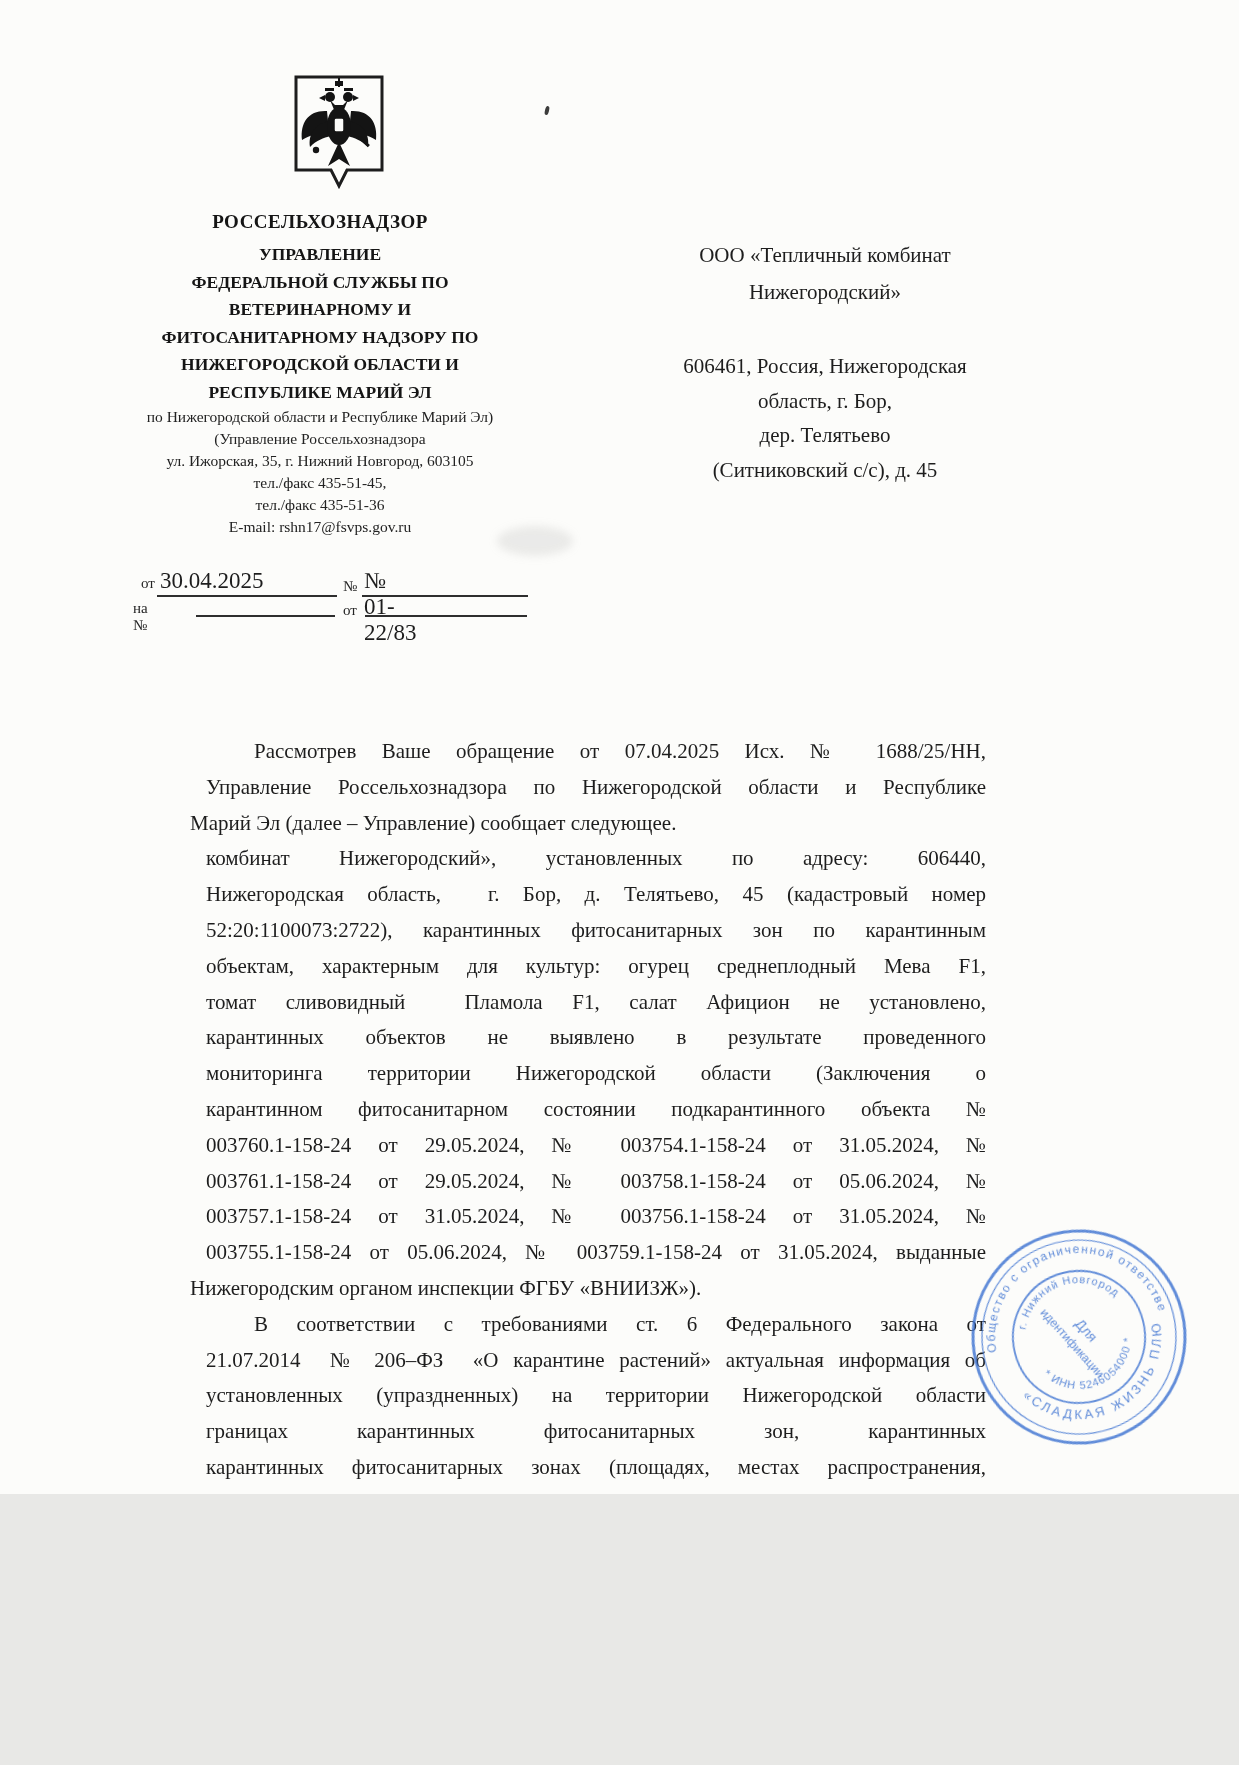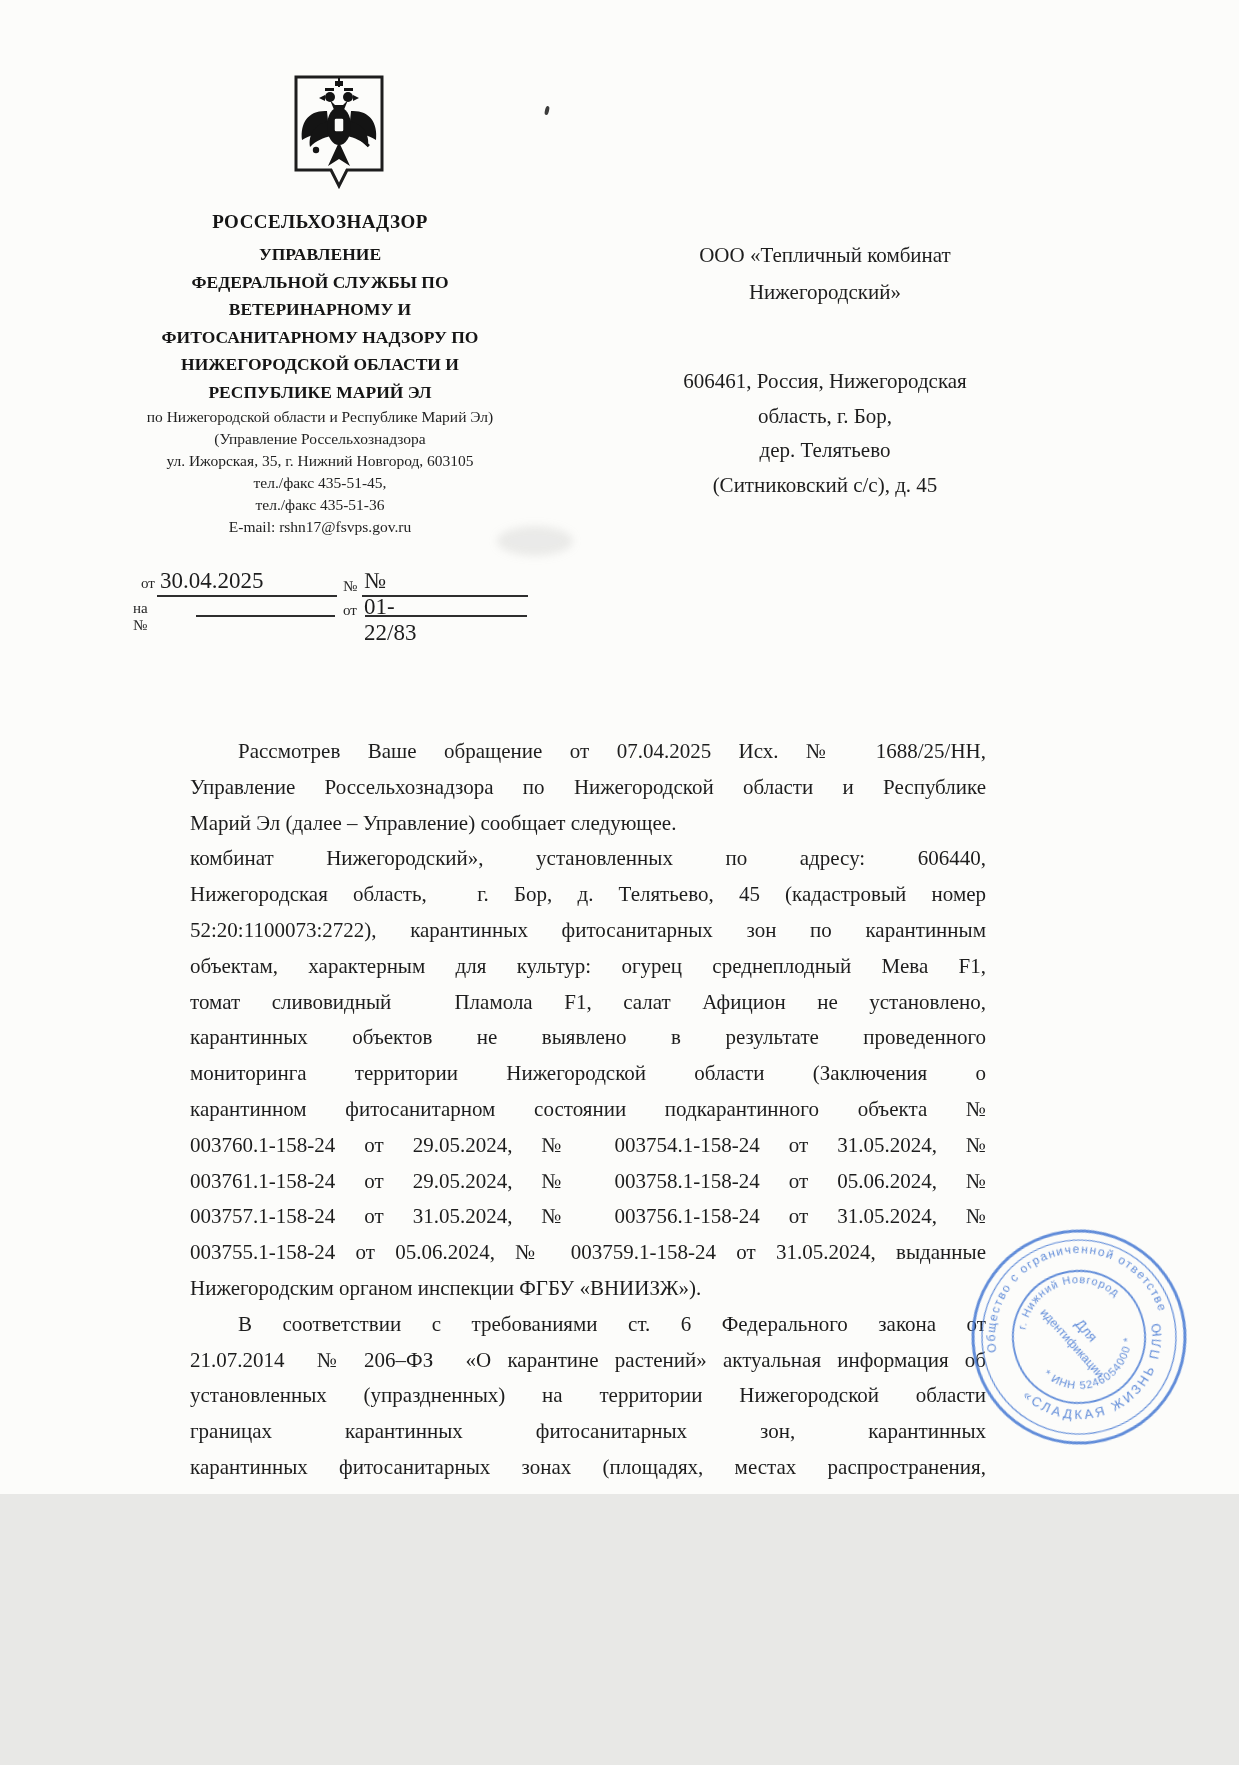--- a/index.html
+++ b/index.html
@@ -16,25 +16,25 @@
   
   .emblem{position:absolute;left:289px;top:74px;width:100px;height:122px;}
   
   .ref{position:absolute;left:0;top:0;}
   .ref .sm{position:absolute;font-size:15px;color:#242424;}
   .ref .val{position:absolute;font-size:23px;color:#1d1d1d;}
   .u{position:absolute;height:0;border-bottom:2px solid #2e2e2e;}
   
   .rcpt{position:absolute;left:640px;width:370px;text-align:center;font-size:21px;color:#1d1d1d;}
   .rcpt1{top:237px;line-height:37px;}
-  .rcpt2{top:364px;line-height:34.5px;text-align:center;}
+  .rcpt2{top:349px;line-height:34.5px;text-align:center;}
   
   .body{position:absolute;left:190px;top:734px;width:796px;font-size:21px;color:#1d1d1d;}
   .bl{height:35.8px;line-height:35.8px;white-space:normal;}
-  .j{text-align:justify;text-align-last:justify;}
+  .j{text-align:justify;text-align-last:justify;margin-left:16px;}
   .last{text-align:left;text-align-last:left;}
   .ind{text-indent:48px;}
   
   .stamp{position:absolute;left:964px;top:1222px;width:230px;height:230px;
          transform:rotate(-14deg);opacity:.82;filter:blur(.45px);}
   .stamp text{font-family:"Liberation Sans","DejaVu Sans",sans-serif;}
   
   .pagenum{position:absolute;left:1024px;top:1598px;font-size:27px;letter-spacing:8px;color:#2c2c2c;font-style:italic;}
   .speck{position:absolute;left:545px;top:106px;width:4px;height:9px;background:#3c3c3c;border-radius:45%;transform:rotate(14deg);}
   .smudge{position:absolute;left:497px;top:526px;width:76px;height:30px;background:rgba(150,150,150,.17);border-radius:50%;filter:blur(4px);}

